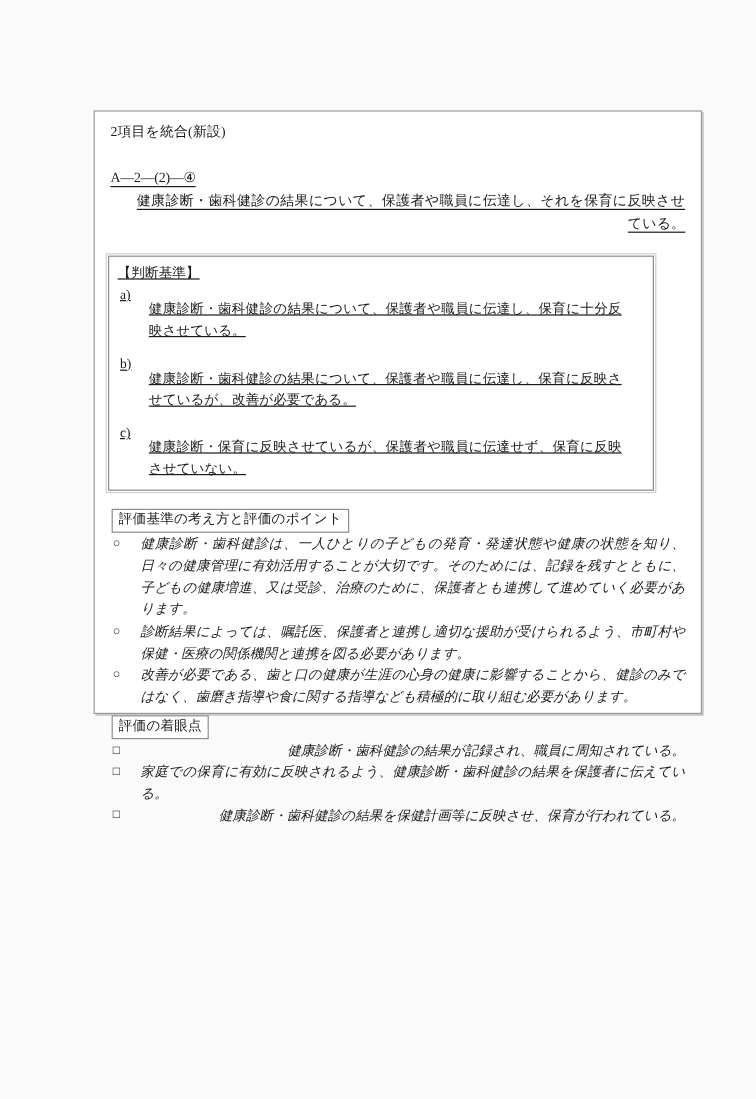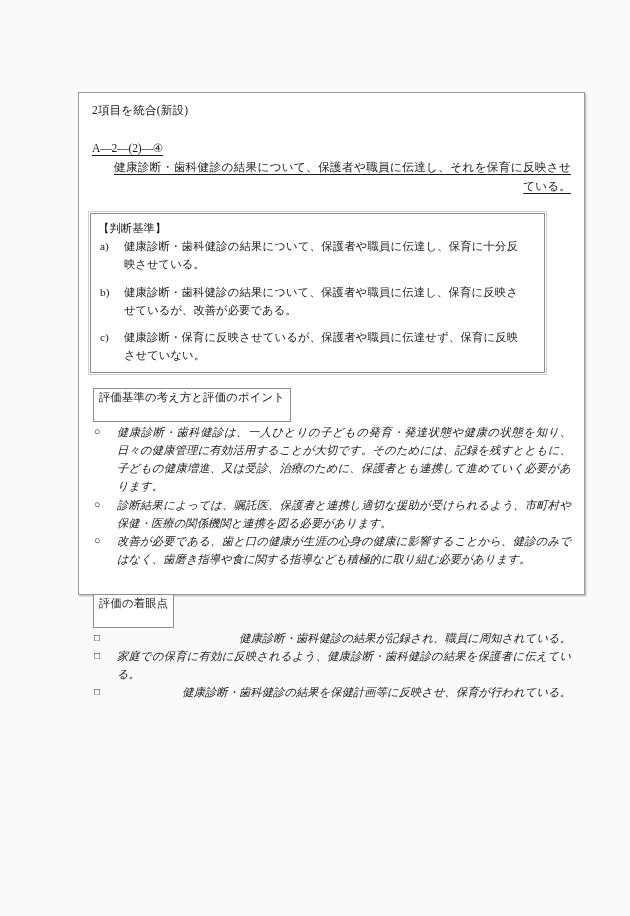--- a/index.html
+++ b/index.html
@@ -71,20 +71,21 @@
   
   .criteria-box {
     margin-top: 16px;
     margin-left: -2px;
     width: 455px;
     box-sizing: border-box;
     border: 1px solid #8d8d8d;
     outline: 1px solid #cfcfcf;
     outline-offset: 1px;
     padding: 6px 26px 7px 7px;
+    text-decoration: underline;
   }
   .criteria-title {
     font-size: 11.3px;
     line-height: 1.45;
     letter-spacing: 0.1px;
   }
   .criteria-item {
     display: flex;
     align-items: flex-start;
     font-size: 11.3px;
@@ -96,38 +97,39 @@
   }
   .criteria-marker {
     flex: 0 0 26px;
     padding-left: 2px;
     box-sizing: border-box;
   }
   .criteria-text {
     flex: 1 1 auto;
     text-align: justify;
     letter-spacing: 0.05px;
+    margin-top: 12px;
   }
 
   
   .section-label {
     display: inline-block;
     border: 1px solid #8d8d8d;
-    padding: 1px 5px 16px 5px;
+    padding: 1px 5px 2px 5px;
     font-size: 11.3px;
     line-height: 1.35;
     letter-spacing: 0.2px;
     background: #ffffff;
   }
   .section-block {
     margin-top: 14px;
     margin-left: 1px;
   }
   .section-block.tight {
-    margin-top: 25px;
+    margin-top: 5px;
   }
 
   .bullet-list {
     margin-top: 1px;
   }
   .bullet-row {
     display: flex;
     align-items: flex-start;
     font-size: 11.3px;
     line-height: 1.6;

